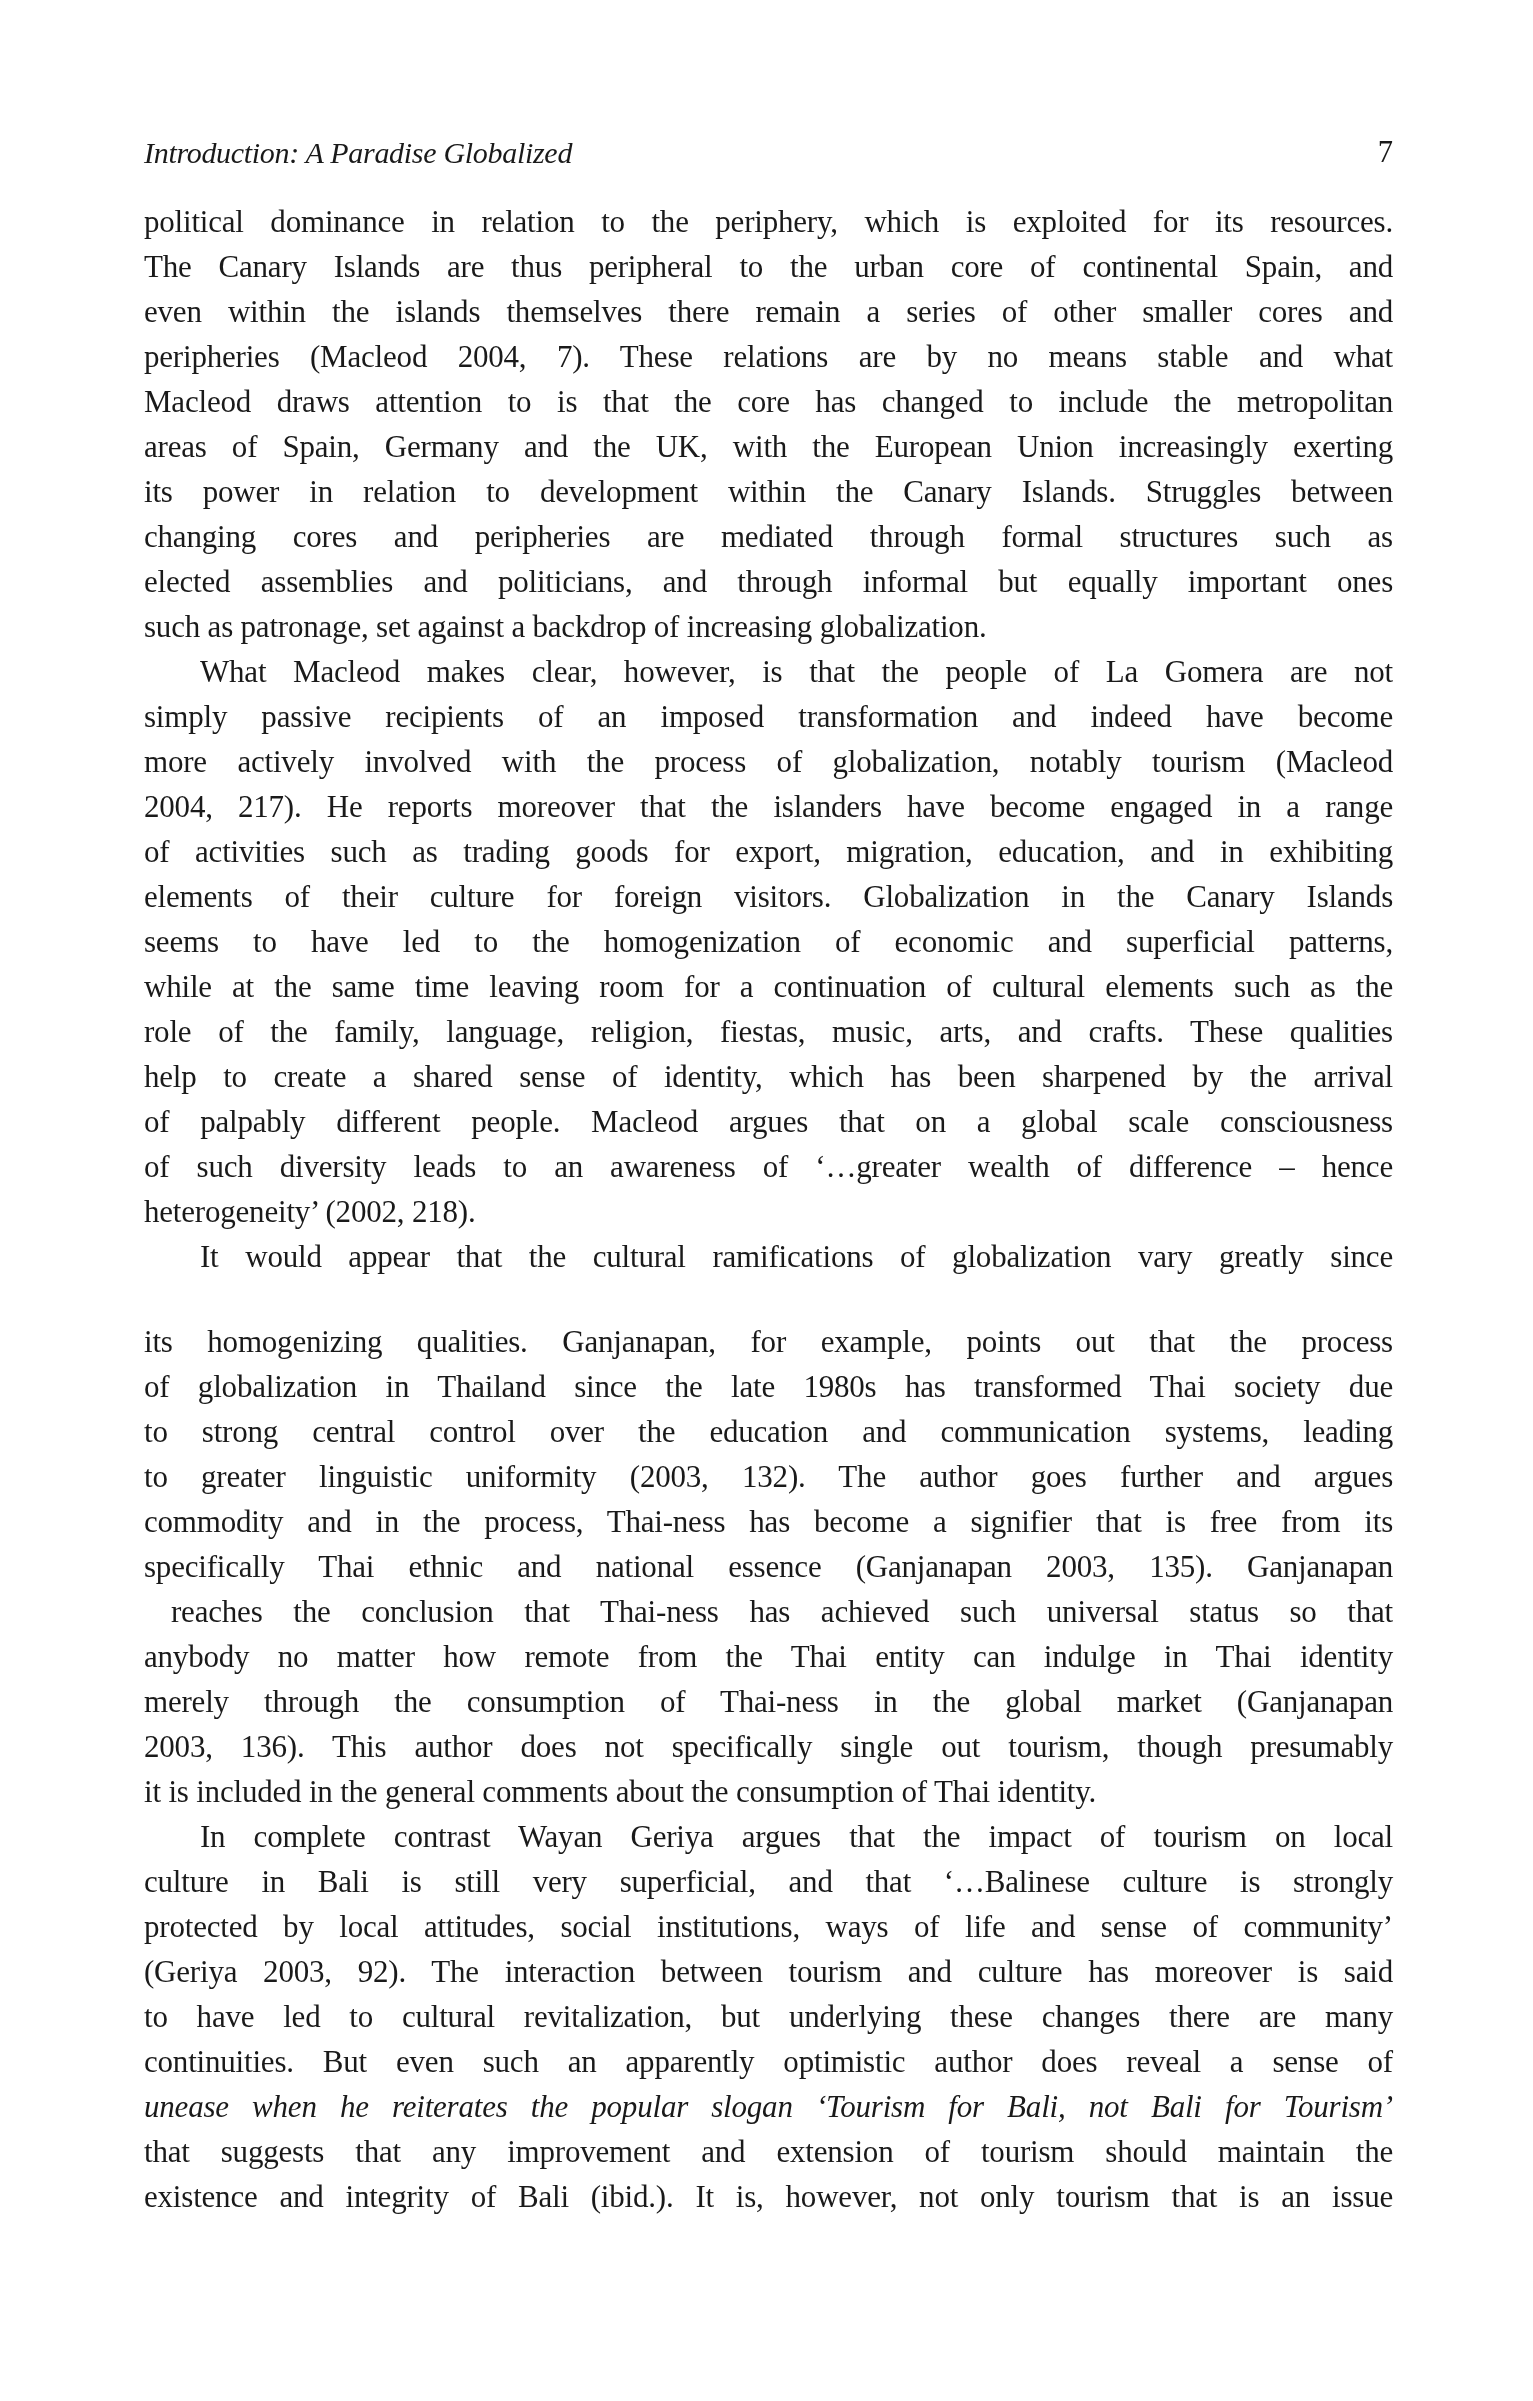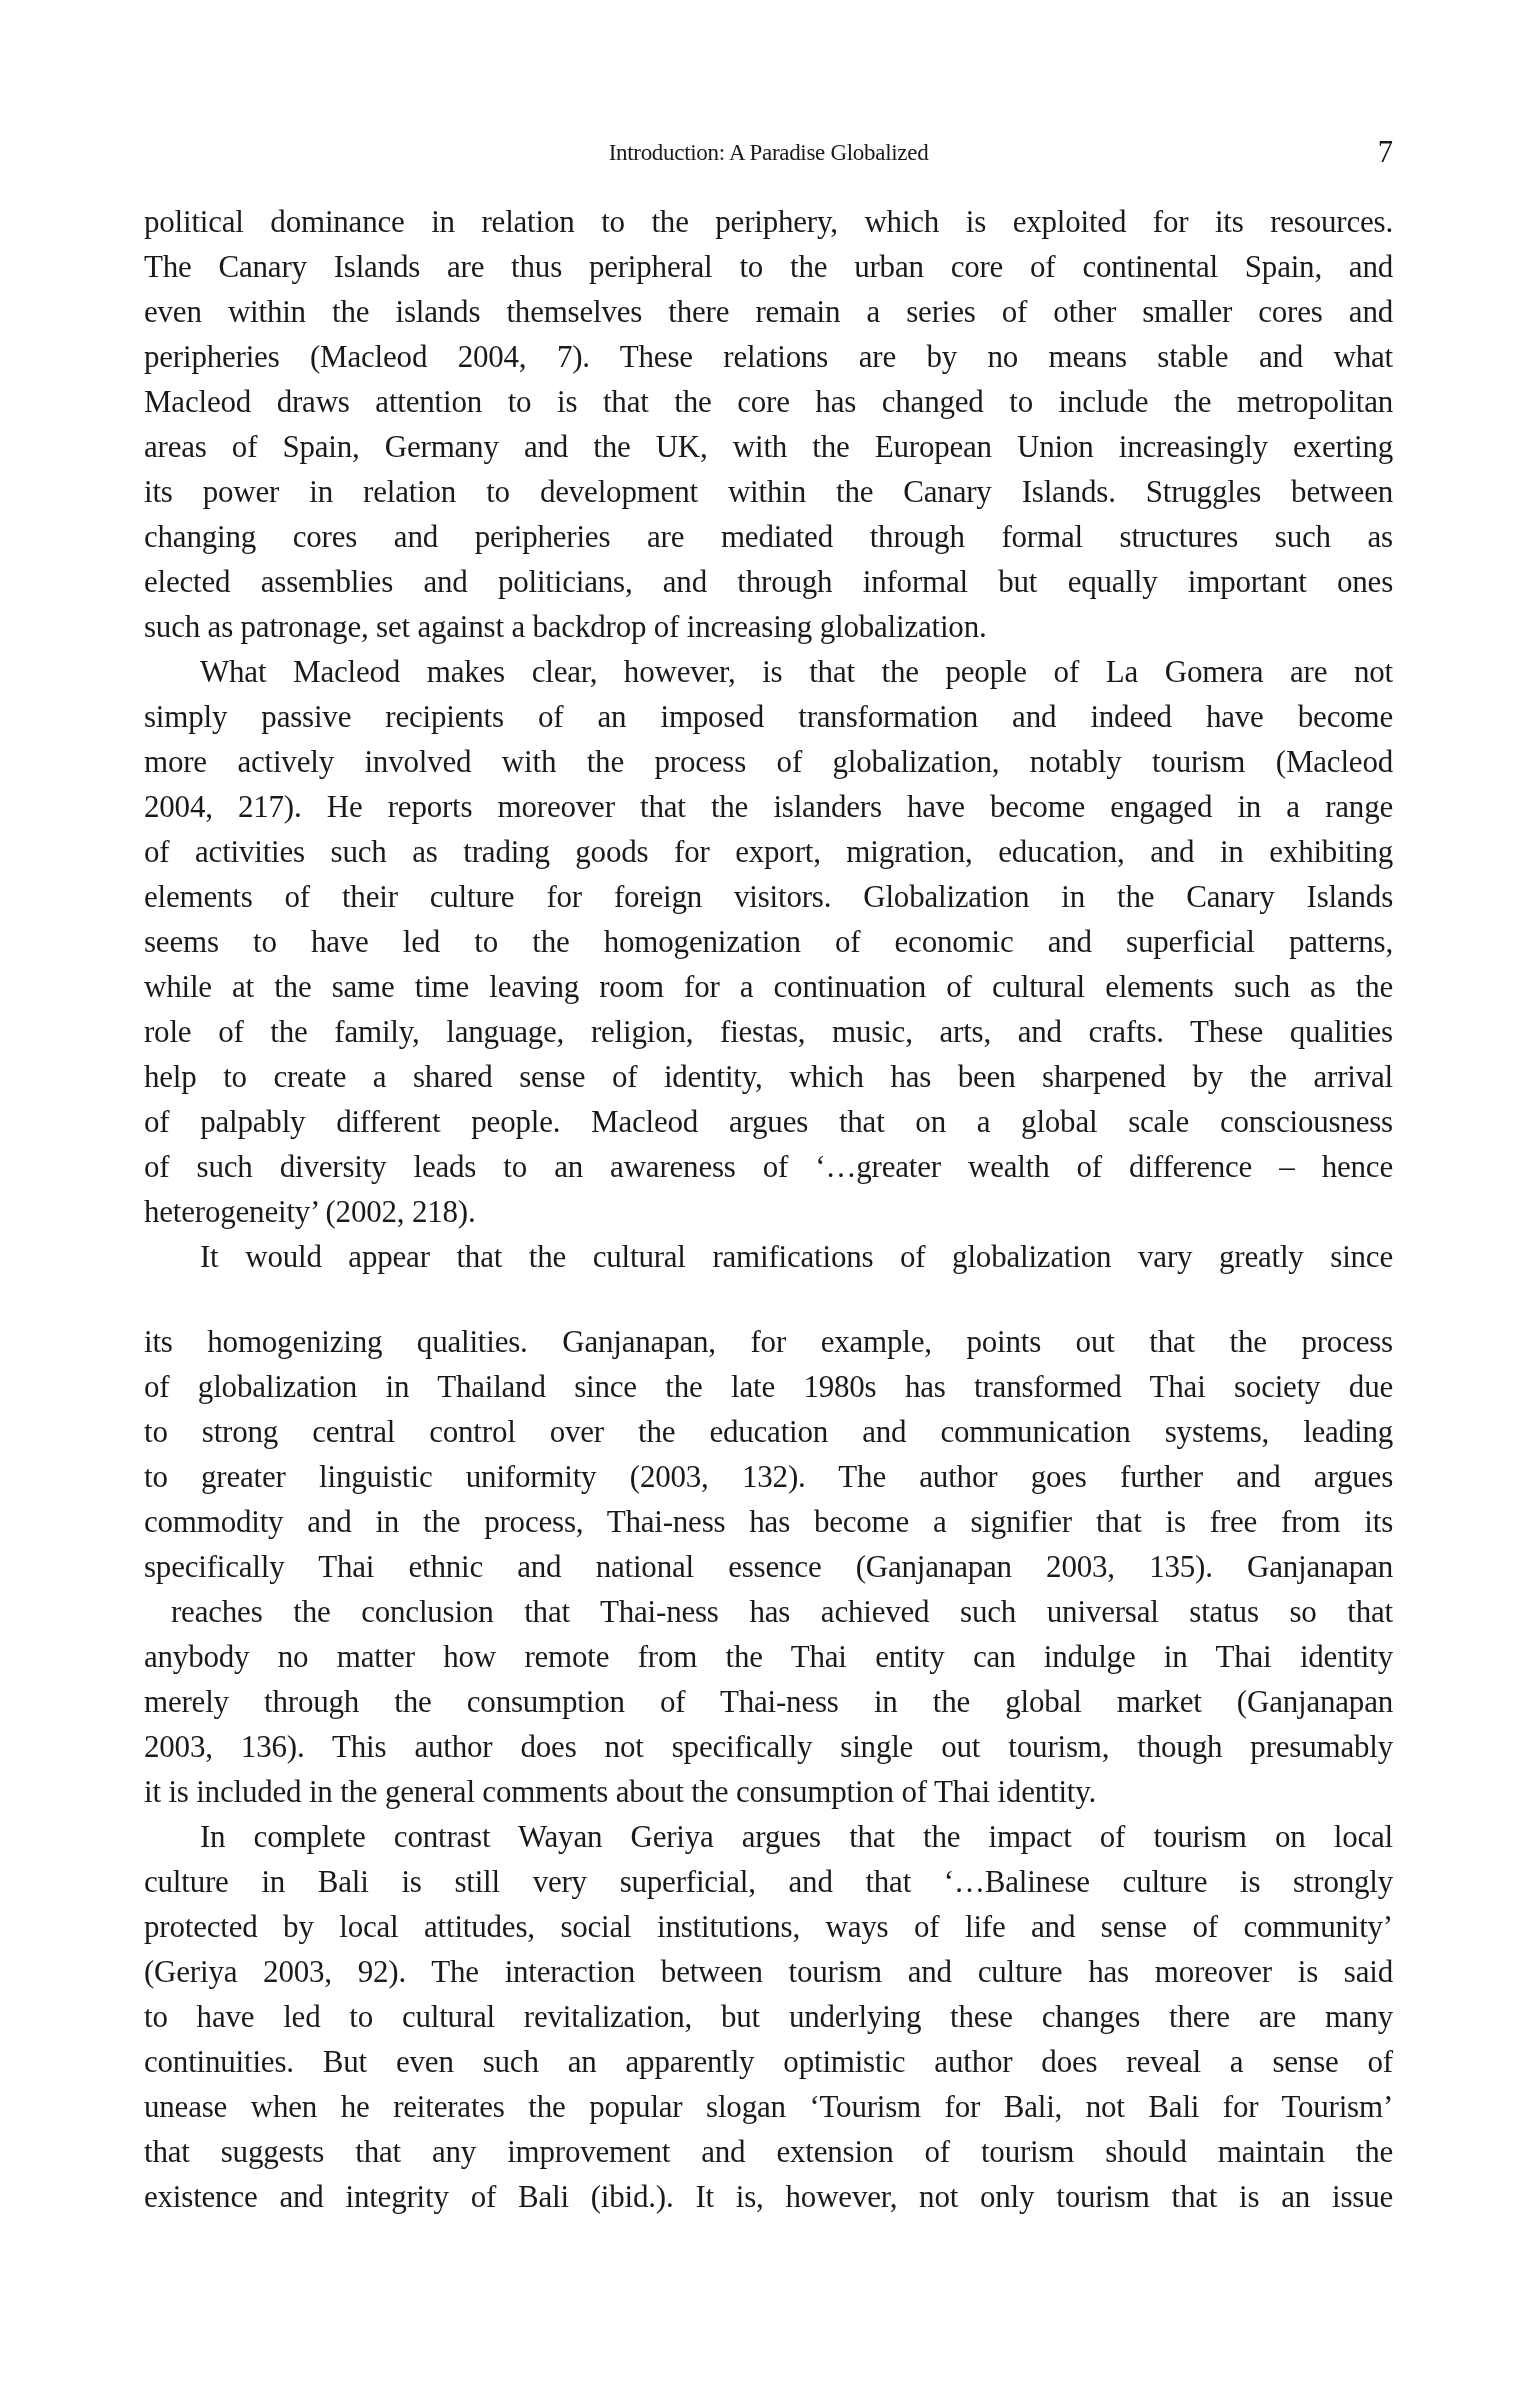--- a/index.html
+++ b/index.html
@@ -25,22 +25,23 @@
       position: absolute;
       left: 144px;
       top: 133px;
       width: 1249px;
       height: 39px;
     }
     .running-title {
       position: absolute;
       left: 0;
       width: 1249px;
-      text-align: center;
-      font-size: 23px;
+      text-align: left;
+      font-style: italic;
+      font-size: 30px;
       line-height: 39px;
       letter-spacing: -0.3px;
     }
     .page-number {
       position: absolute;
       right: 0;
       top: 0;
       font-size: 30.5px;
       line-height: 39px;
     }
@@ -123,20 +124,20 @@
       <span class="line last" style="white-space: normal;">it is included in the general comments about the consumption of Thai identity.</span>
     </div>
 
     <div class="paragraph">
       <span class="line indent" style="white-space: normal;">In complete contrast Wayan Geriya argues that the impact of tourism on local</span>
       <span class="line" style="white-space: normal;">culture in Bali is still very superficial, and that ‘…Balinese culture is strongly</span>
       <span class="line" style="white-space: normal;">protected by local attitudes, social institutions, ways of life and sense of community’</span>
       <span class="line" style="white-space: normal;">(Geriya 2003, 92). The interaction between tourism and culture has moreover is said</span>
       <span class="line" style="white-space: normal;">to have led to cultural revitalization, but underlying these changes there are many</span>
       <span class="line" style="white-space: normal;">continuities. But even such an apparently optimistic author does reveal a sense of</span>
-      <span class="line" style="white-space: normal;">unease when he reiterates the popular slogan ‘Tourism for Bali, not Bali for Tourism’</span>
+      <span class="line" style="white-space: normal; font-style: italic;">unease when he reiterates the popular slogan ‘Tourism for Bali, not Bali for Tourism’</span>
       <span class="line" style="white-space: normal;">that suggests that any improvement and extension of tourism should maintain the</span>
       <span class="line" style="white-space: normal;">existence and integrity of Bali (ibid.). It is, however, not only tourism that is an issue</span>
     </div>
 
   </div>
 </div>
 
 
 </body></html>

